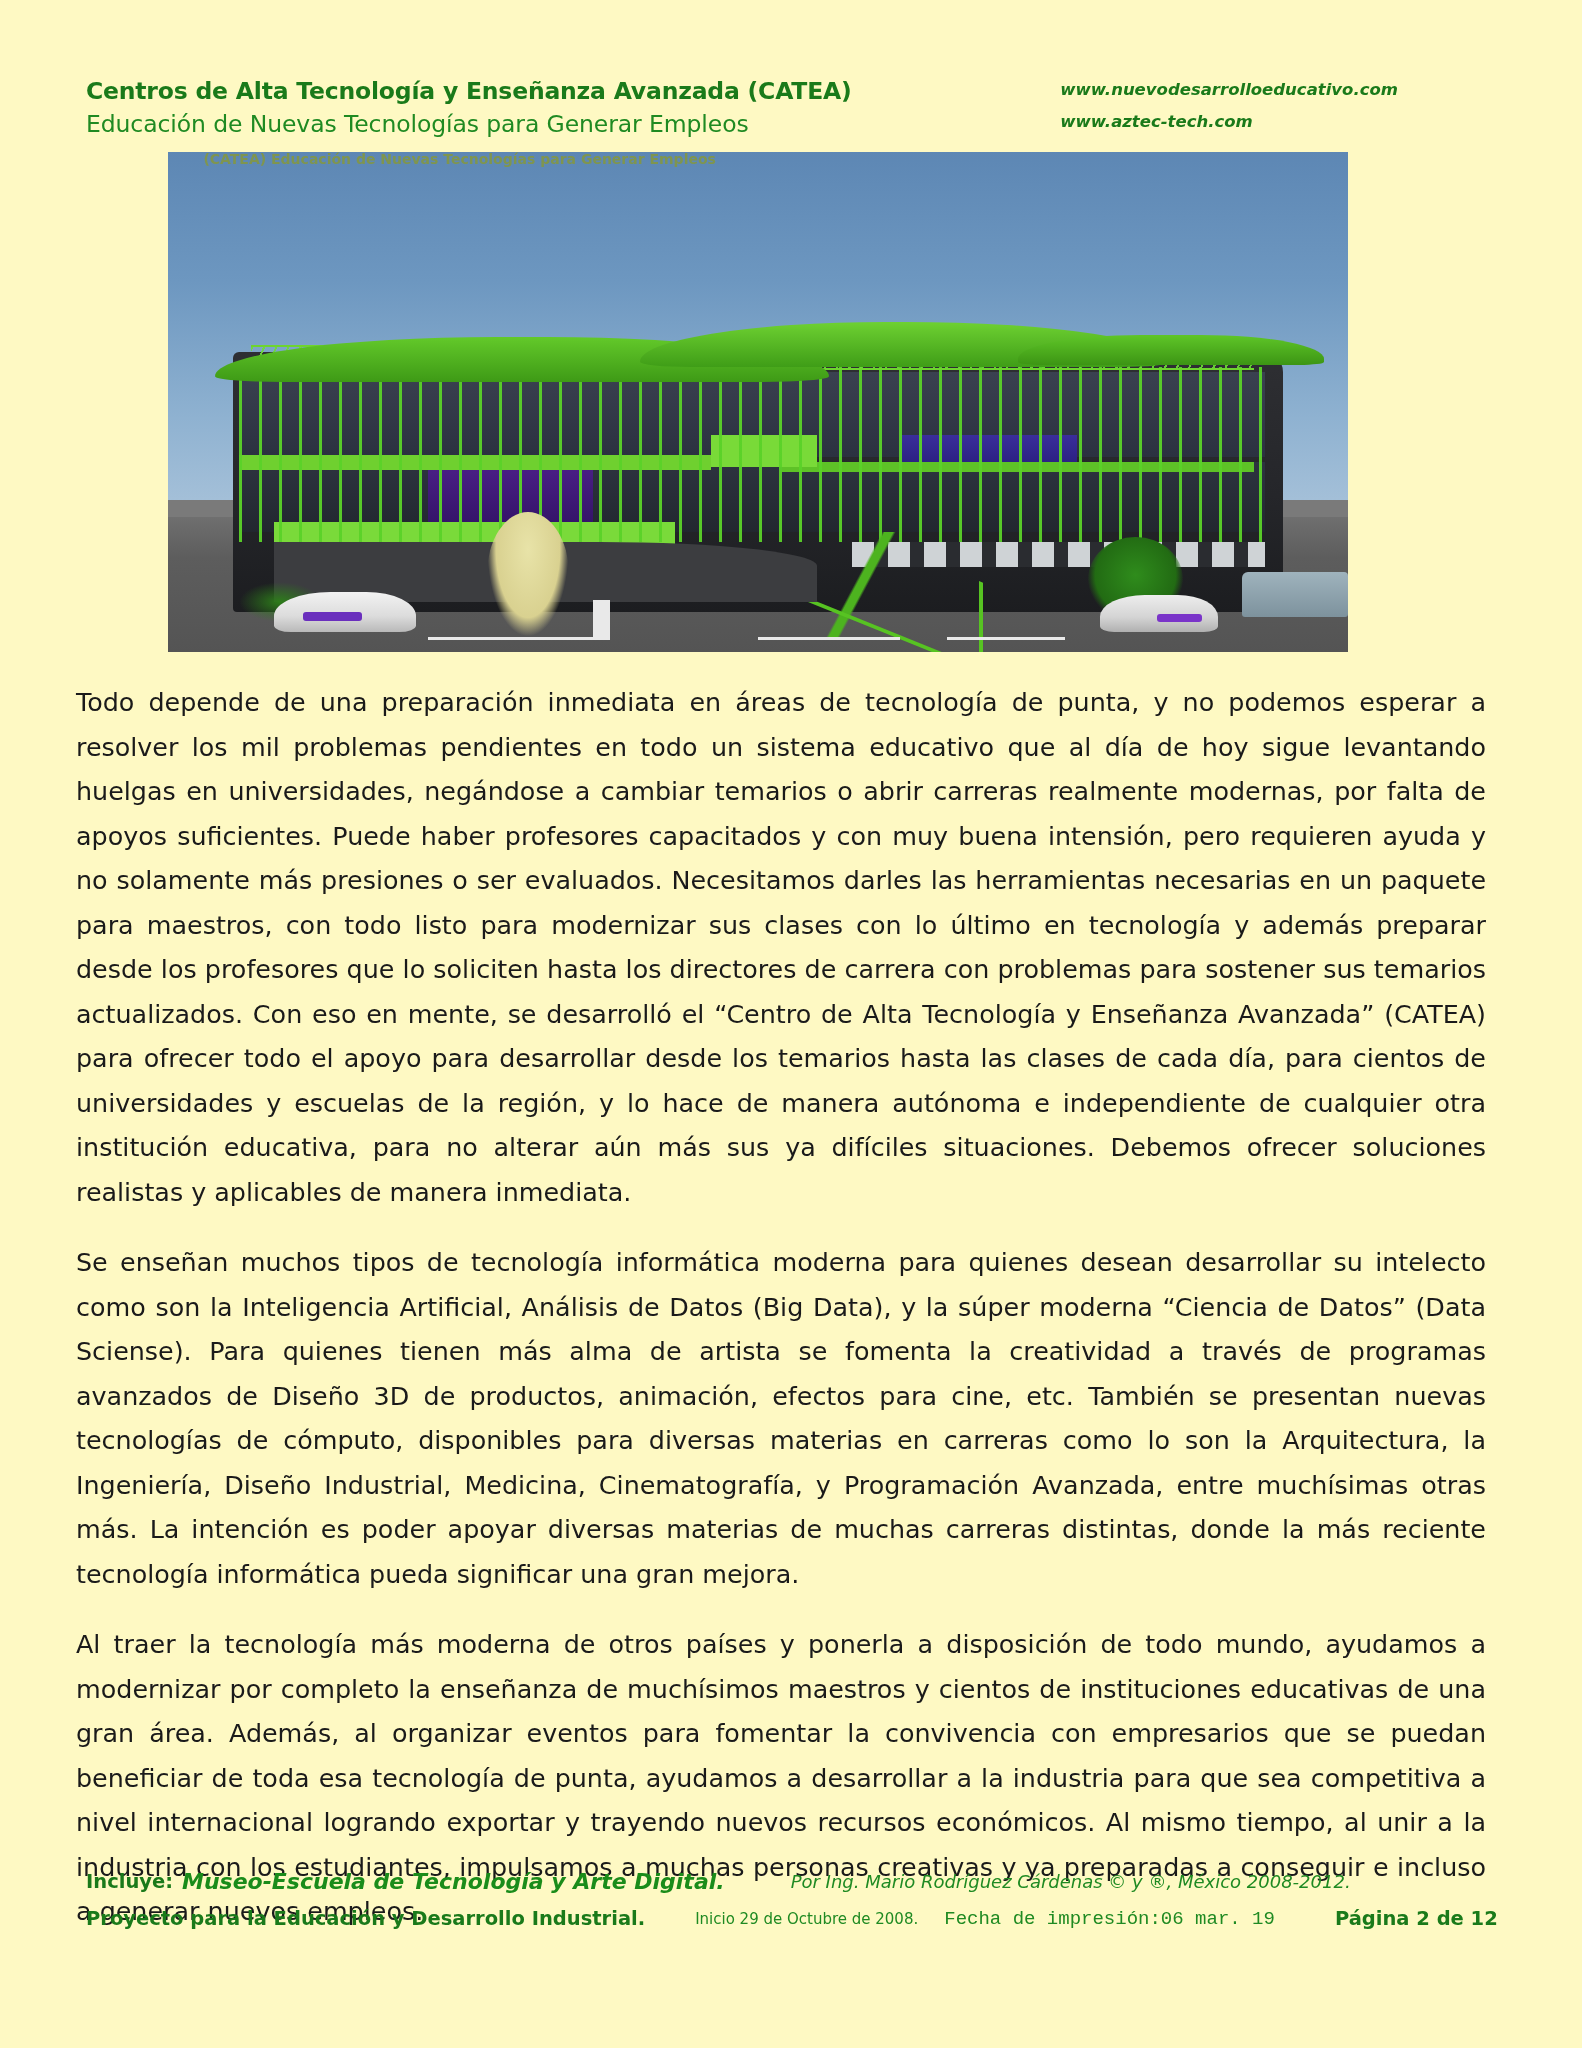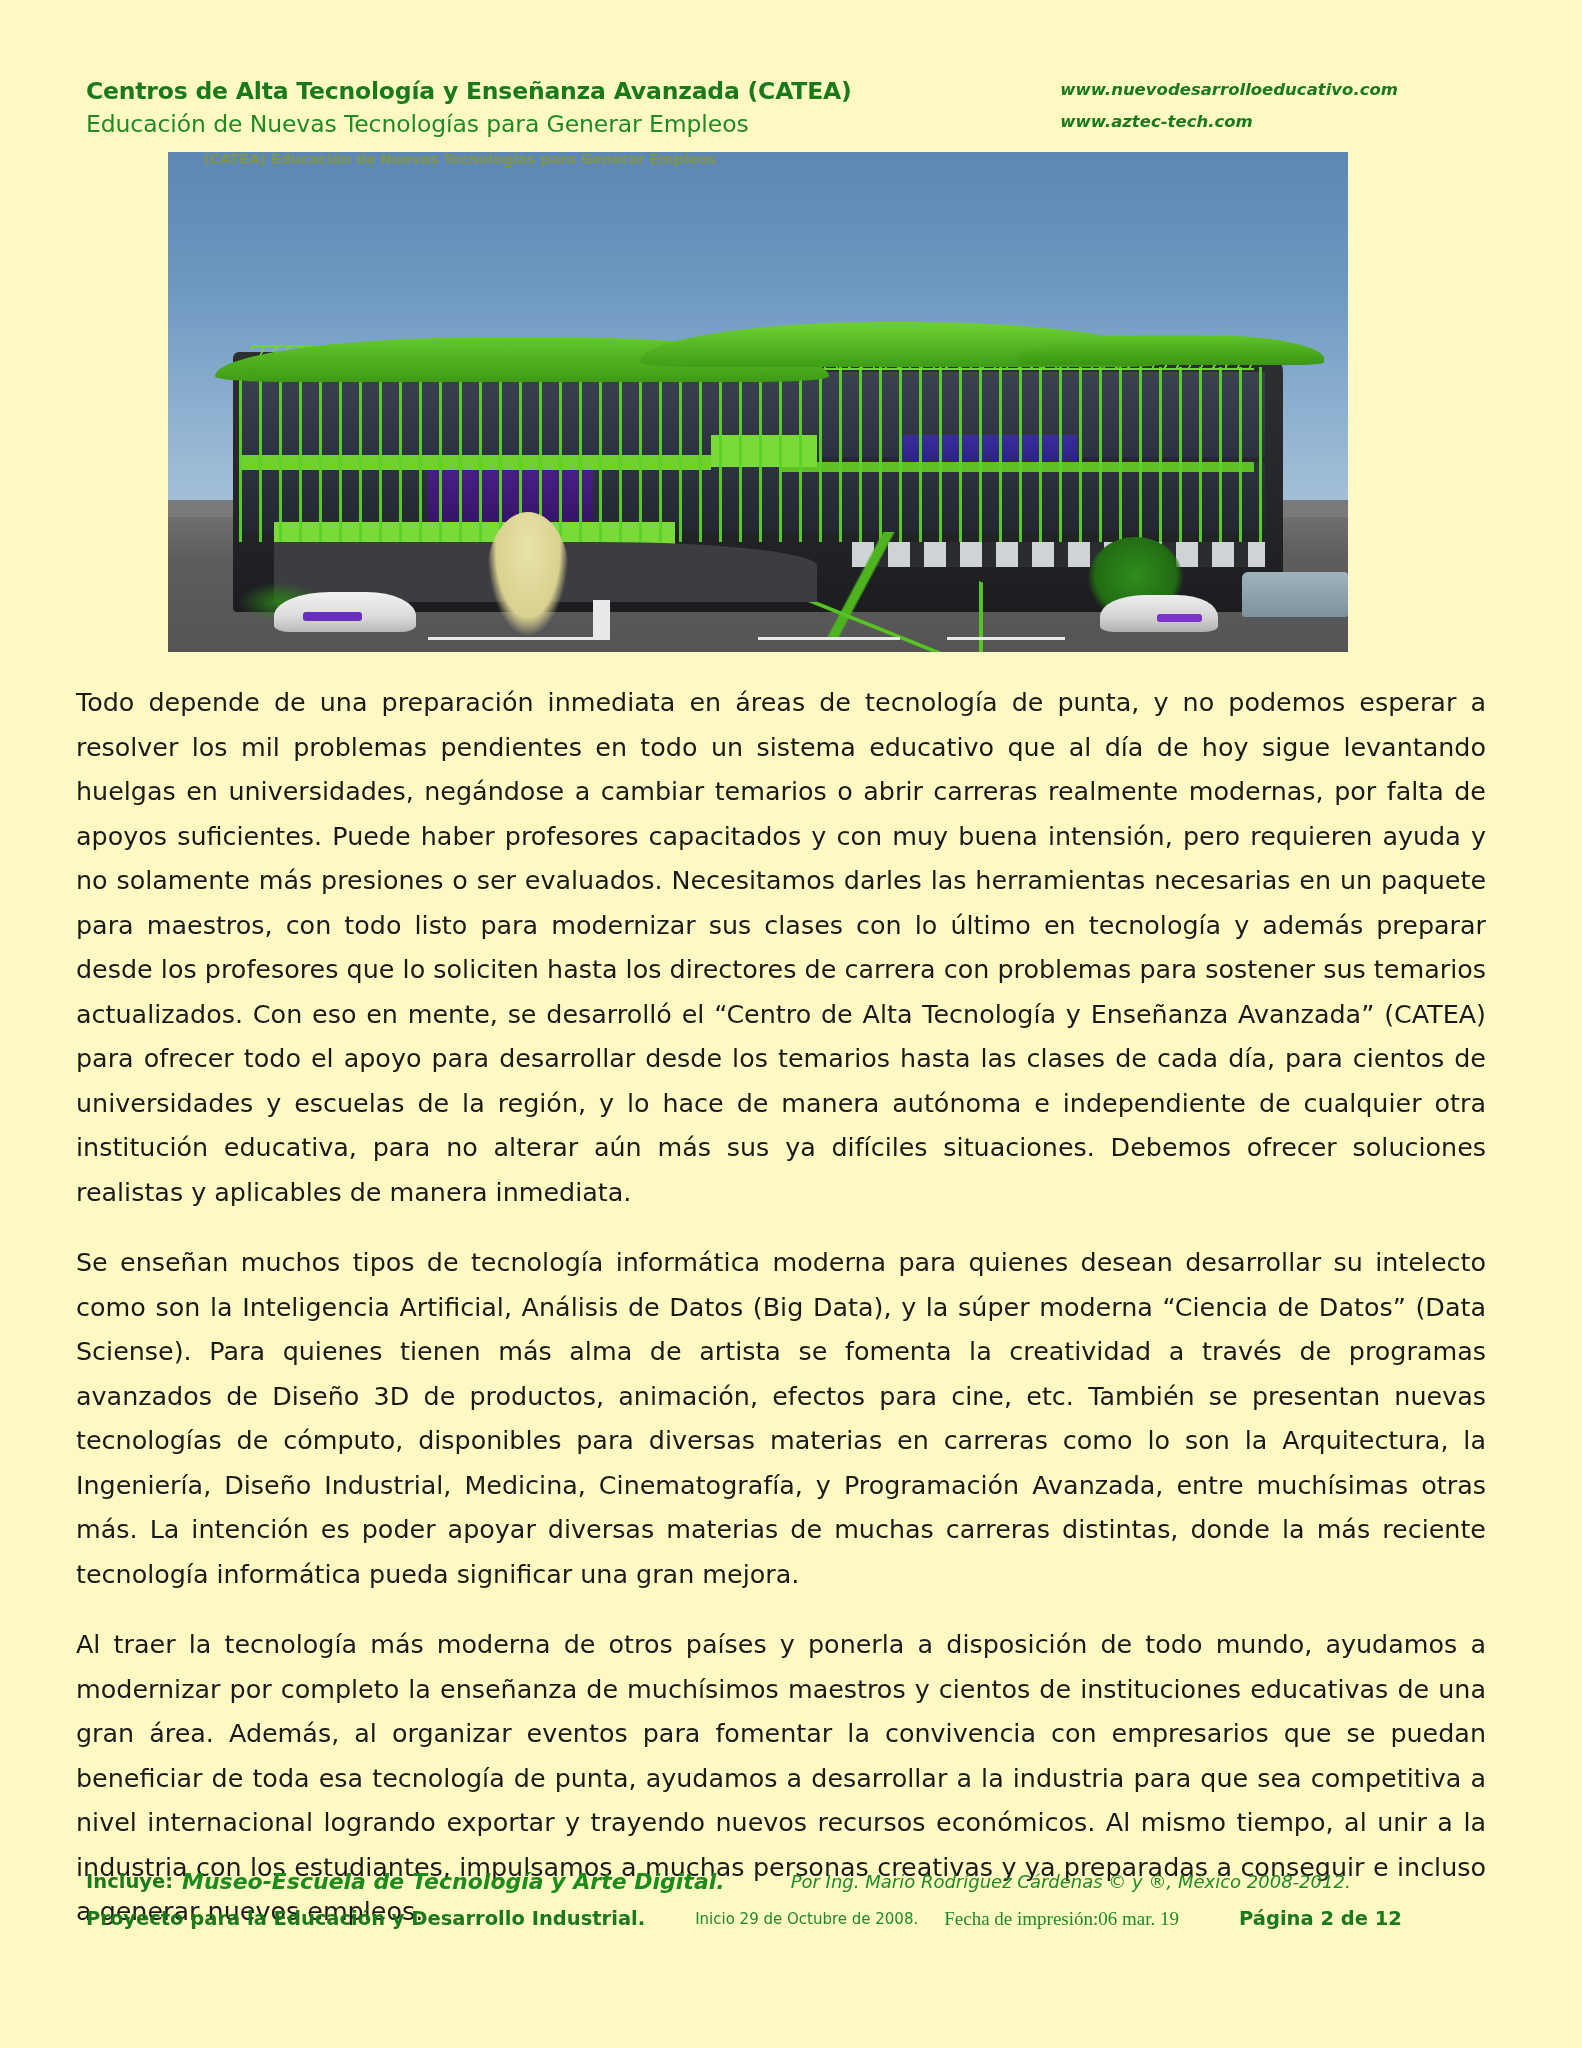--- a/index.html
+++ b/index.html
@@ -237,21 +237,21 @@
   .f-row2 { margin-top:13px; }
   .f-proyecto {
     font-family:"DejaVu Sans", sans-serif;
     font-weight:bold; font-size:19.5px; color:#1a7a1a;
   }
   .f-inicio {
     font-family:"DejaVu Sans", sans-serif;
     font-size:15px; color:#1f8a22; margin-left:50px;
   }
   .f-fecha {
-    font-family:Liberation Serif, serif;
+    font-family:Liberation Mono, monospace;
     font-size:19px; color:#1f8a22; margin-left:26px;
   }
   .f-pagina {
     font-family:"DejaVu Sans", sans-serif;
     font-weight:bold; font-size:19.5px; color:#1a7a1a; margin-left:60px;
   }
 </style>
 </head>
 <body>
 

